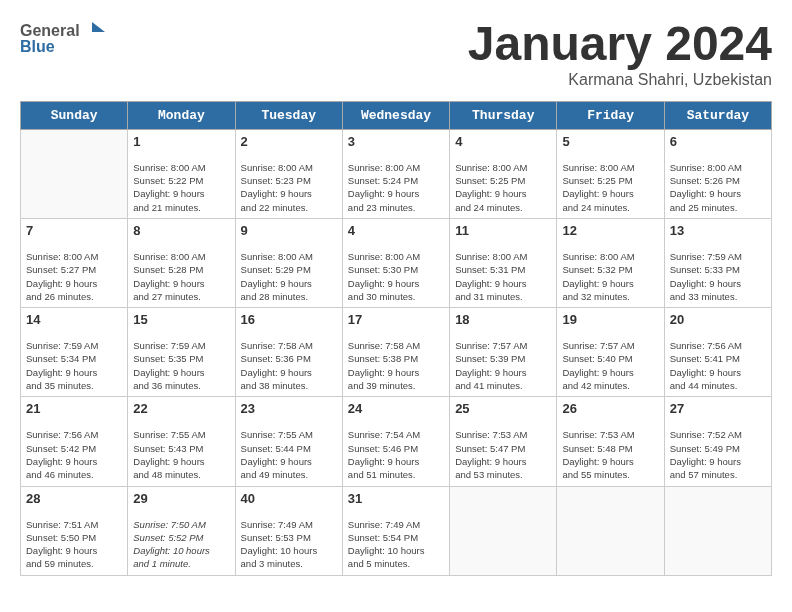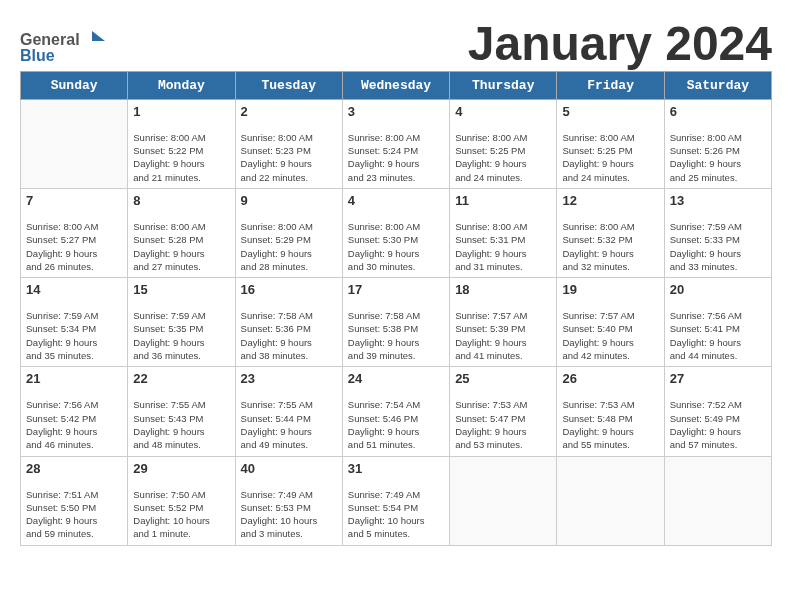--- a/index.html
+++ b/index.html
@@ -1,20 +1,20 @@
 <!DOCTYPE html>
 <html><head>
   <meta charset="utf-8">
   <style>
     * { box-sizing: border-box; margin: 0; padding: 0; }
     body { font-family: Arial, sans-serif; background: #fff; width: 792px; height: 612px; overflow: hidden; }
     
     .page { width: 792px; min-height: 612px; padding: 18px 20px 10px 20px; background: #fff; }
     
-    .header { display: flex; justify-content: space-between; align-items: flex-end; margin-bottom: 0; }
+    .header { display: flex; justify-content: space-between; align-items: flex-start; margin-bottom: 12px; }
     
     .logo { display: flex; align-items: center; }
     
     .title-block { text-align: right; }
     .main-title { font-size: 48px; font-weight: bold; color: #333; line-height: 1.1; }
     .sub-title { font-size: 16px; color: #555; }
     
     table { width: 100%; border-collapse: collapse; }
     
     .col-header { background-color: #2e6da4; color: #fff; font-weight: bold; text-align: center; padding: 6px 4px; font-size: 13px; border: 1px solid #aaa; font-family: Liberation Mono, monospace; }
@@ -38,20 +38,21 @@
       <div>
         <svg width="90" height="40" viewBox="0 0 90 40">
           <text x="0" y="18" font-family="Arial" font-size="16" font-weight="bold" fill="#555">General</text>
           <polygon points="72,4 85,14 72,14" fill="#2e6da4"></polygon>
           <text x="0" y="34" font-family="Arial" font-size="16" font-weight="bold" fill="#2e6da4">Blue</text>
         </svg>
       </div>
     </div>
     <div class="title-block">
       <div class="main-title">January 2024</div>
+      <div class="sub-title">Karmana Shahri, Uzbekistan</div>
     </div>
   </div>
 
   <table>
     <thead>
       <tr>
       <th class="col-header">Sunday</th>
           <th class="col-header">Monday</th>
           <th class="col-header">Tuesday</th>
           <th class="col-header">Wednesday</th>
@@ -262,21 +263,21 @@
         <tr class="week-row-last">
           <td>
             <span class="day-number">28</span>
             <div class="day-info" style="white-space: pre-line;">Sunrise: 7:51 AM
 Sunset: 5:50 PM
 Daylight: 9 hours
 and 59 minutes.</div>
           </td>
           <td>
             <span class="day-number">29</span>
-            <div class="day-info" style="white-space: pre-line;">Sunrise: 7:50 AM
+            <div class="day-info" style="white-space: pre-line; font-style: italic;">Sunrise: 7:50 AM
 Sunset: 5:52 PM
 Daylight: 10 hours
 and 1 minute.</div>
           </td>
           <td>
             <span class="day-number">40</span>
             <div class="day-info" style="white-space: pre-line;">Sunrise: 7:49 AM
 Sunset: 5:53 PM
 Daylight: 10 hours
 and 3 minutes.</div>

